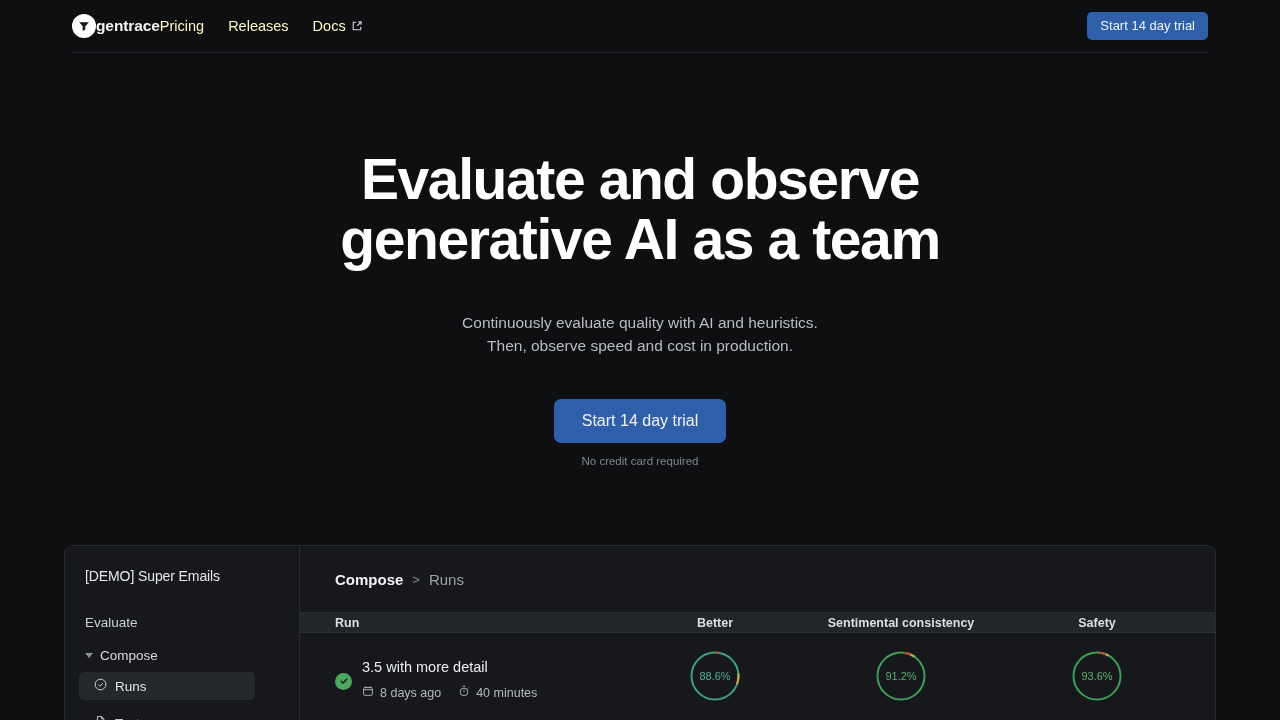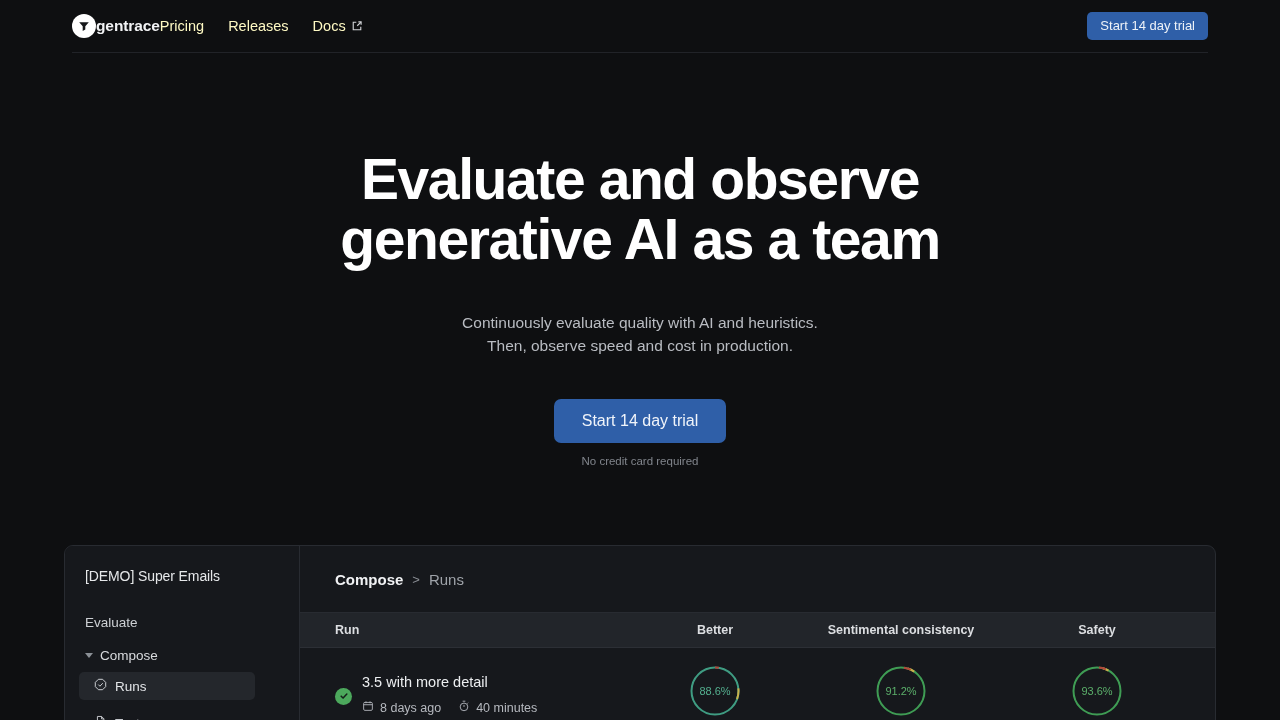--- a/index.html
+++ b/index.html
@@ -85,21 +85,21 @@
   .breadcrumb {
     height: 67px; display: flex; align-items: center; gap: 9px;
     padding-left: 35px; font-size: 15px;
     border-bottom: 1px solid #282b31;
   }
   .bc-strong { color: #f1f2f4; font-weight: bold; }
   .bc-sep { color: #8a8e94; font-size: 13px; }
   .bc-dim { color: #9fa3a9; }
 
   .tbl-head {
-    height: 35px; background: #22252a; display: flex; align-items: center;
+    height: 20px; background: #22252a; display: flex; align-items: center;
     font-size: 12.5px; font-weight: bold; color: #dcdee1;
     border-bottom: 1px solid #2c2f35;
   }
   .tbl-row { display: flex; align-items: center; height: 90px; }
   .c-run   { width: 335px; padding-left: 35px; }
   .c-m1    { width: 160px; text-align: center; }
   .c-m2    { width: 212px; text-align: center; }
   .c-m3    { width: 180px; text-align: center; }
 
   .run-cell { display: flex; align-items: center; gap: 10px; padding-top: 4px; }

